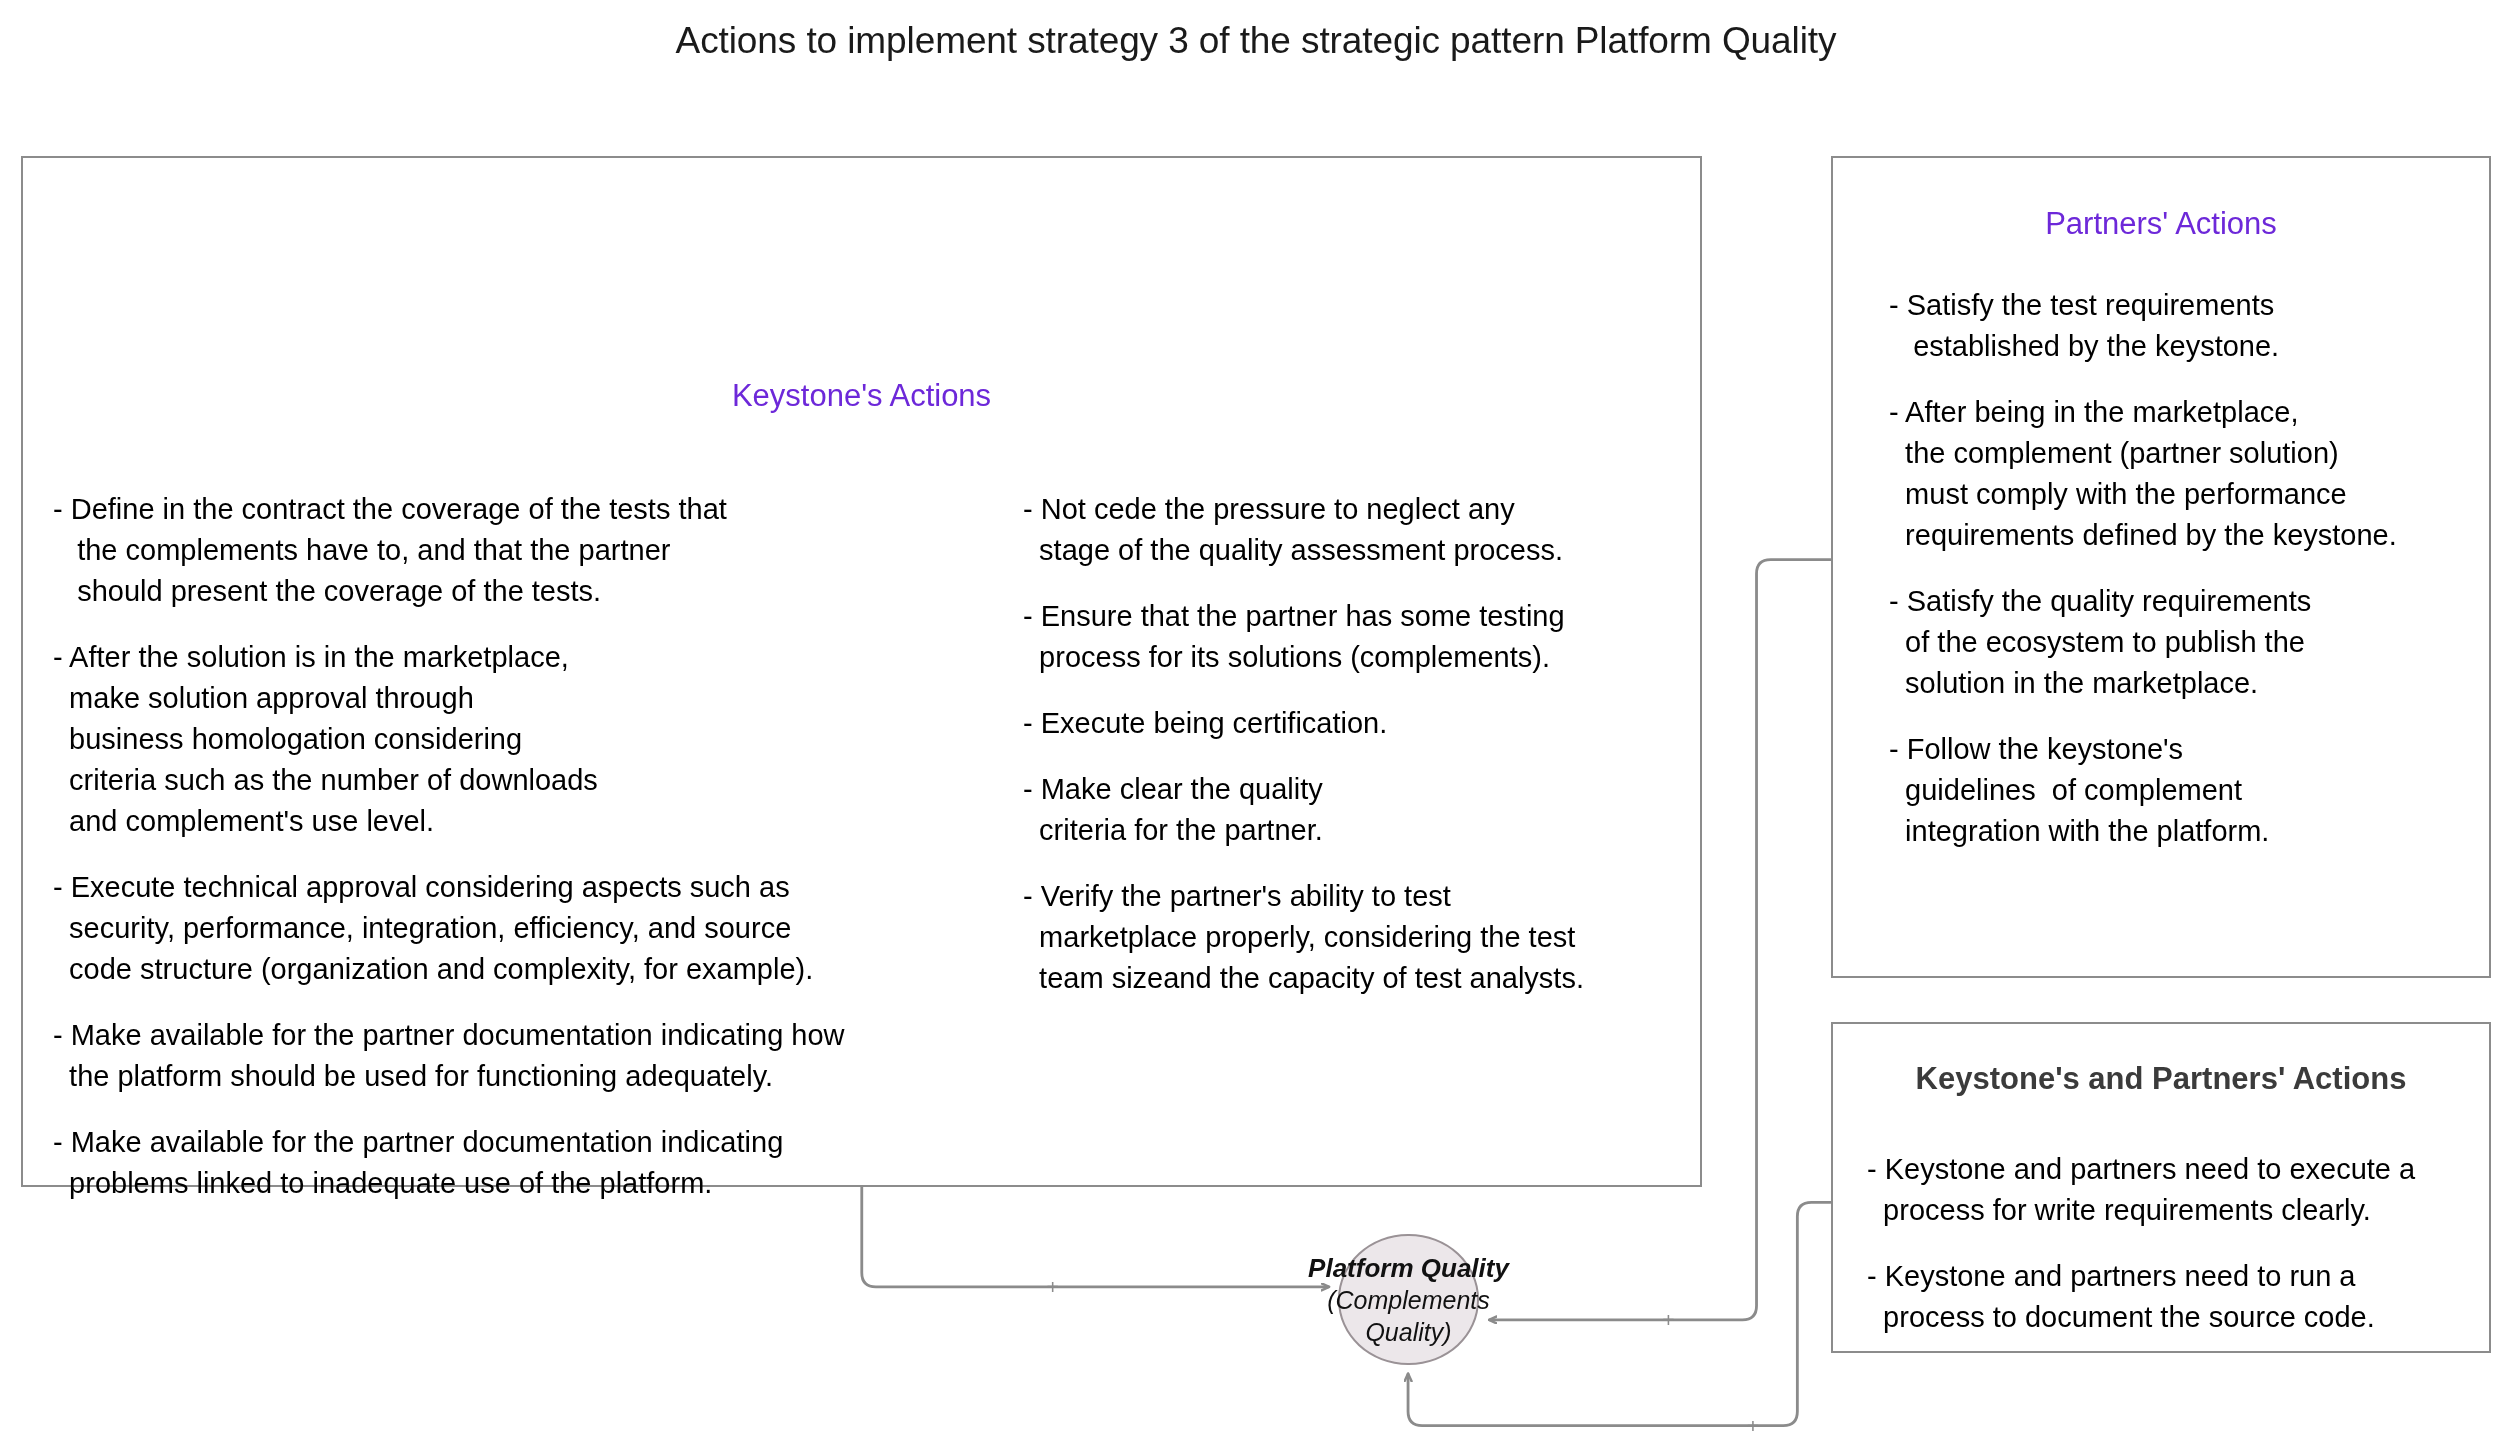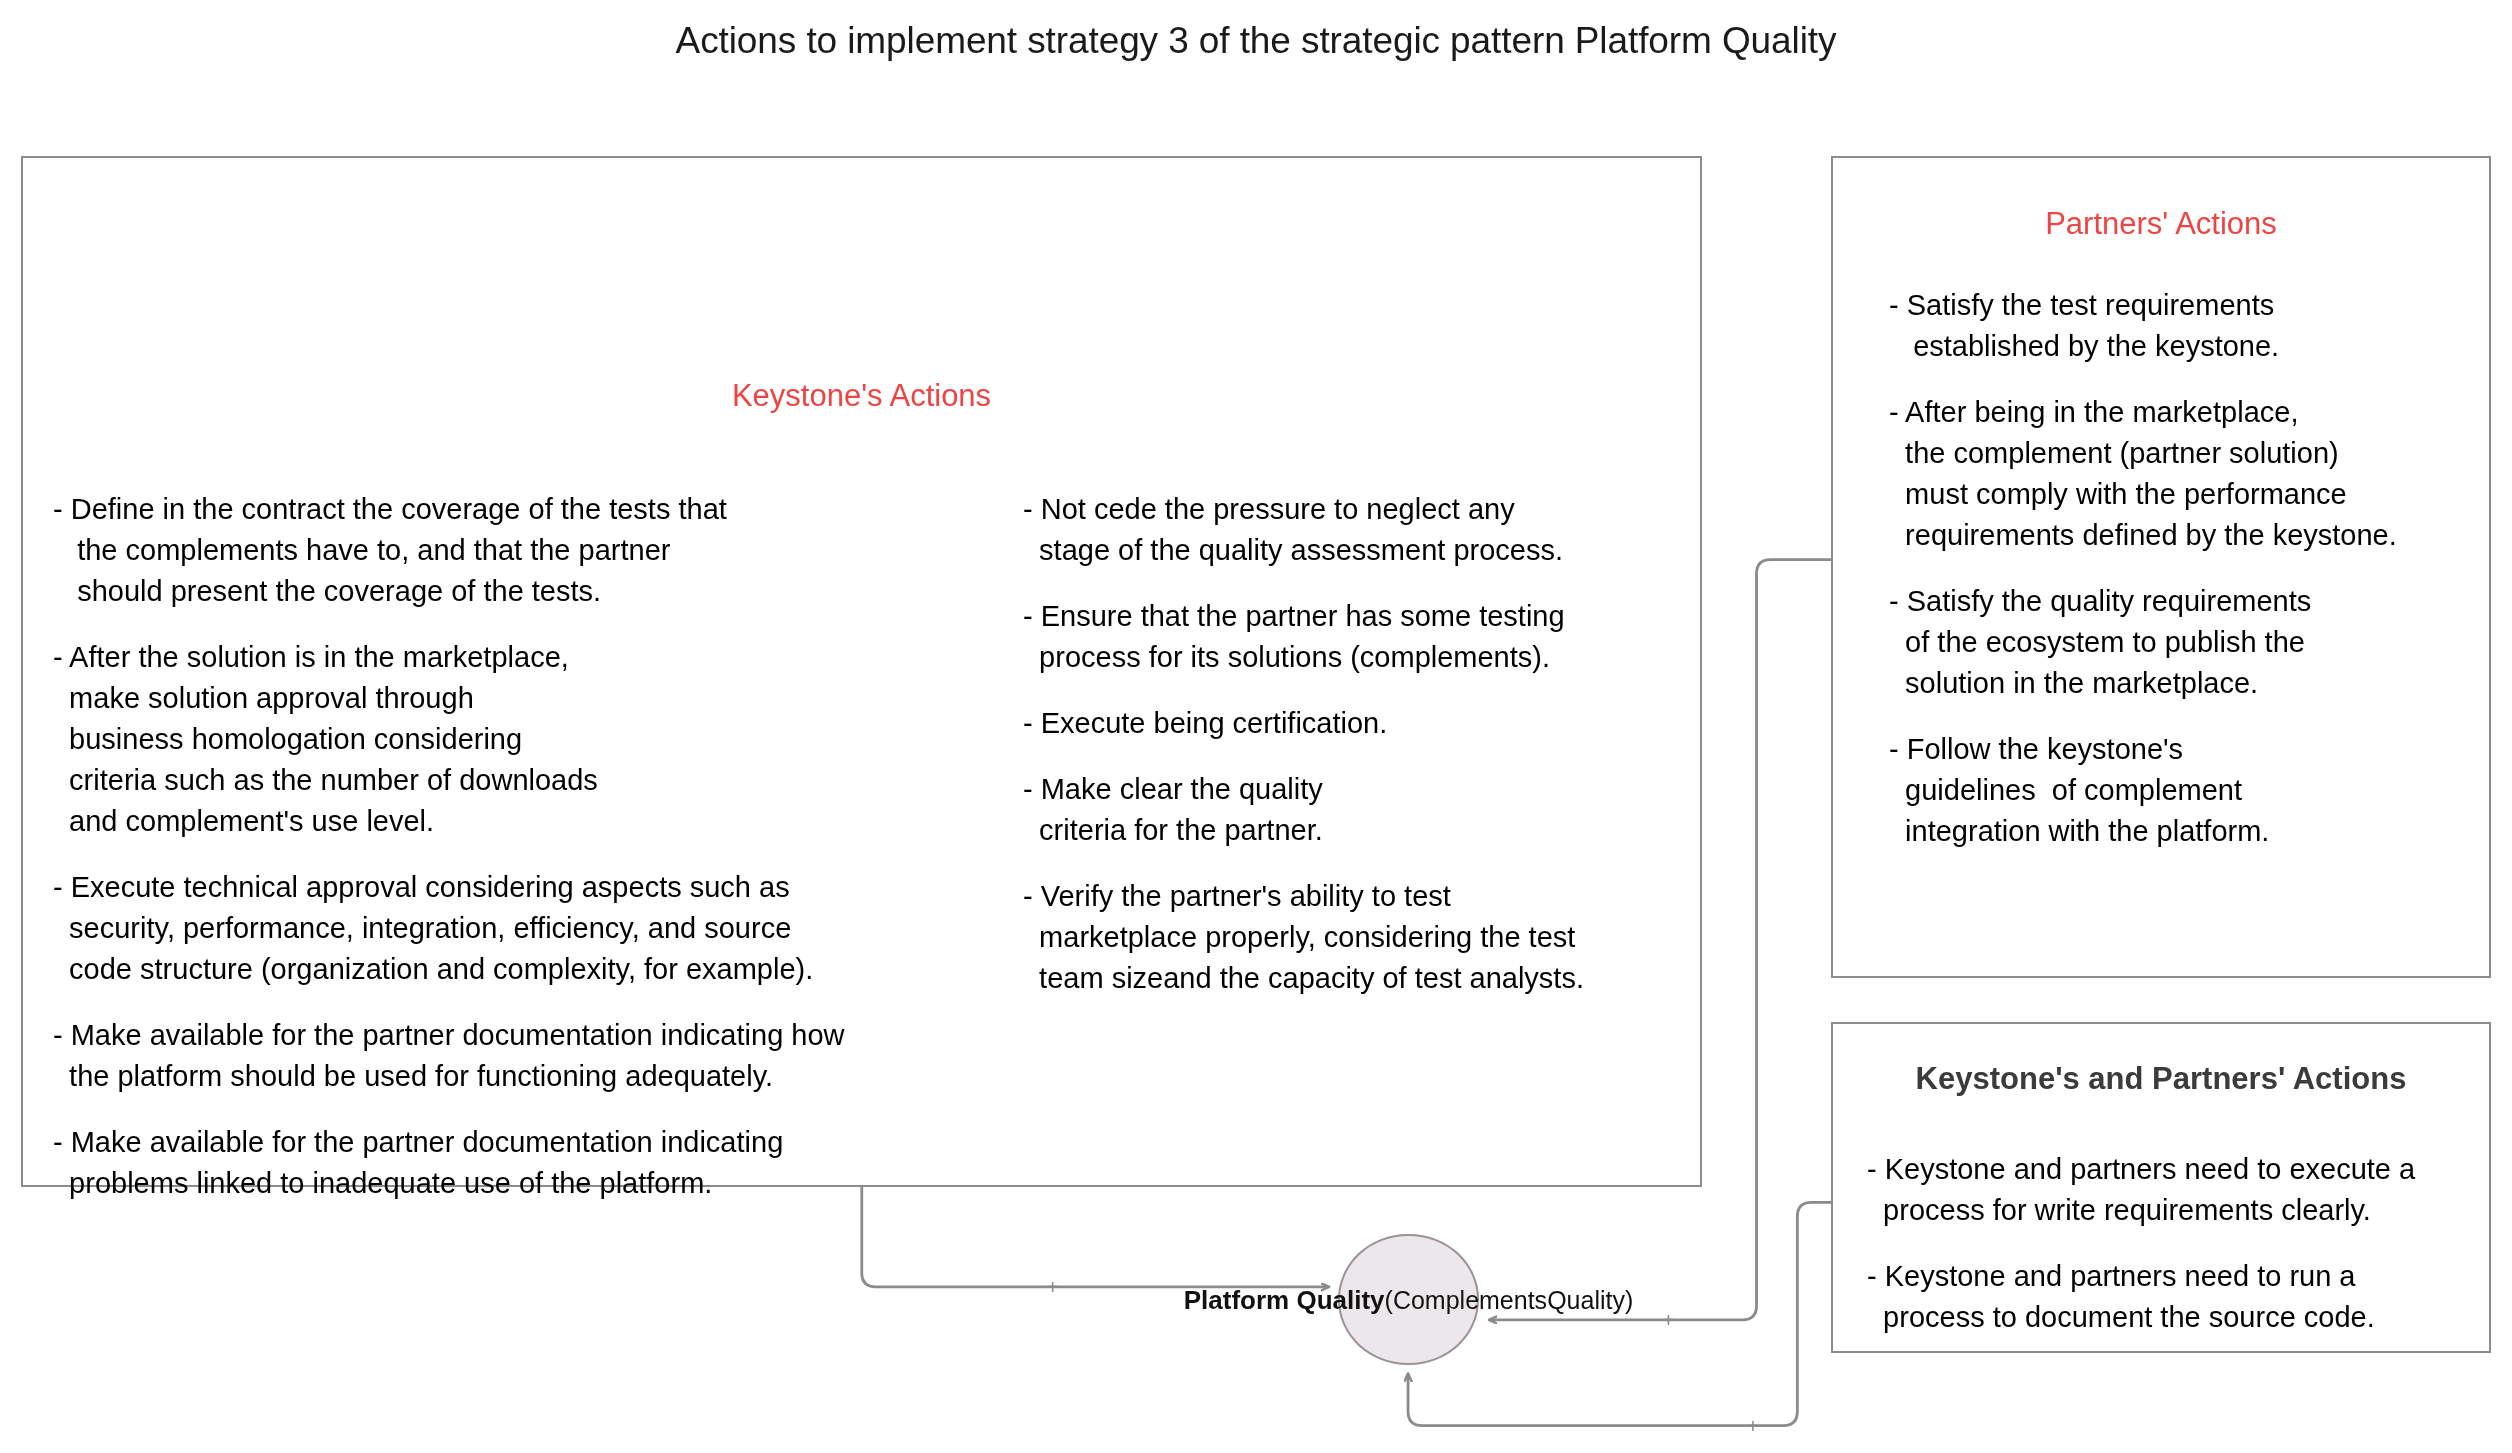--- a/index.html
+++ b/index.html
@@ -40,21 +40,21 @@
   }
   #keystone-box   { left: 21px;   top: 156px;  width: 1681px; height: 1031px; }
   #partners-box   { left: 1831px; top: 156px;  width: 660px;  height: 822px; }
   #shared-box     { left: 1831px; top: 1022px; width: 660px;  height: 331px; }
 
   .box-heading {
     position: absolute;
     left: 0;
     width: 100%;
     text-align: center;
-    color: #ef4444;
+    color: #6d28d9;
     font-size: 31px;
     white-space: nowrap;
   }
   #keystone-box .box-heading { top: 220px; }
   #partners-box .box-heading { top: 48px; }
   #shared-box   .box-heading { top: 37px; font-weight: bold; color: #3b3b3b; }
 
   
   .bullets {
     position: absolute;
@@ -78,24 +78,25 @@
     position: absolute;
     left: 1338px;
     top: 1234px;
     width: 141px;
     height: 131px;
     box-sizing: border-box;
     border: 2.1px solid #9a9296;
     border-radius: 70px / 65px;
     background: #ece7ea;
     display: flex;
-    flex-direction: row;
+    flex-direction: column;
     align-items: center;
     justify-content: center;
     z-index: 3;
+    font-style: italic;
   }
   #platform-node .node-title {
     font-size: 26px;
     font-weight: bold;
     color: #111111;
     line-height: 32px;
     white-space: nowrap;
   }
   #platform-node .node-sub {
     font-size: 25px;

